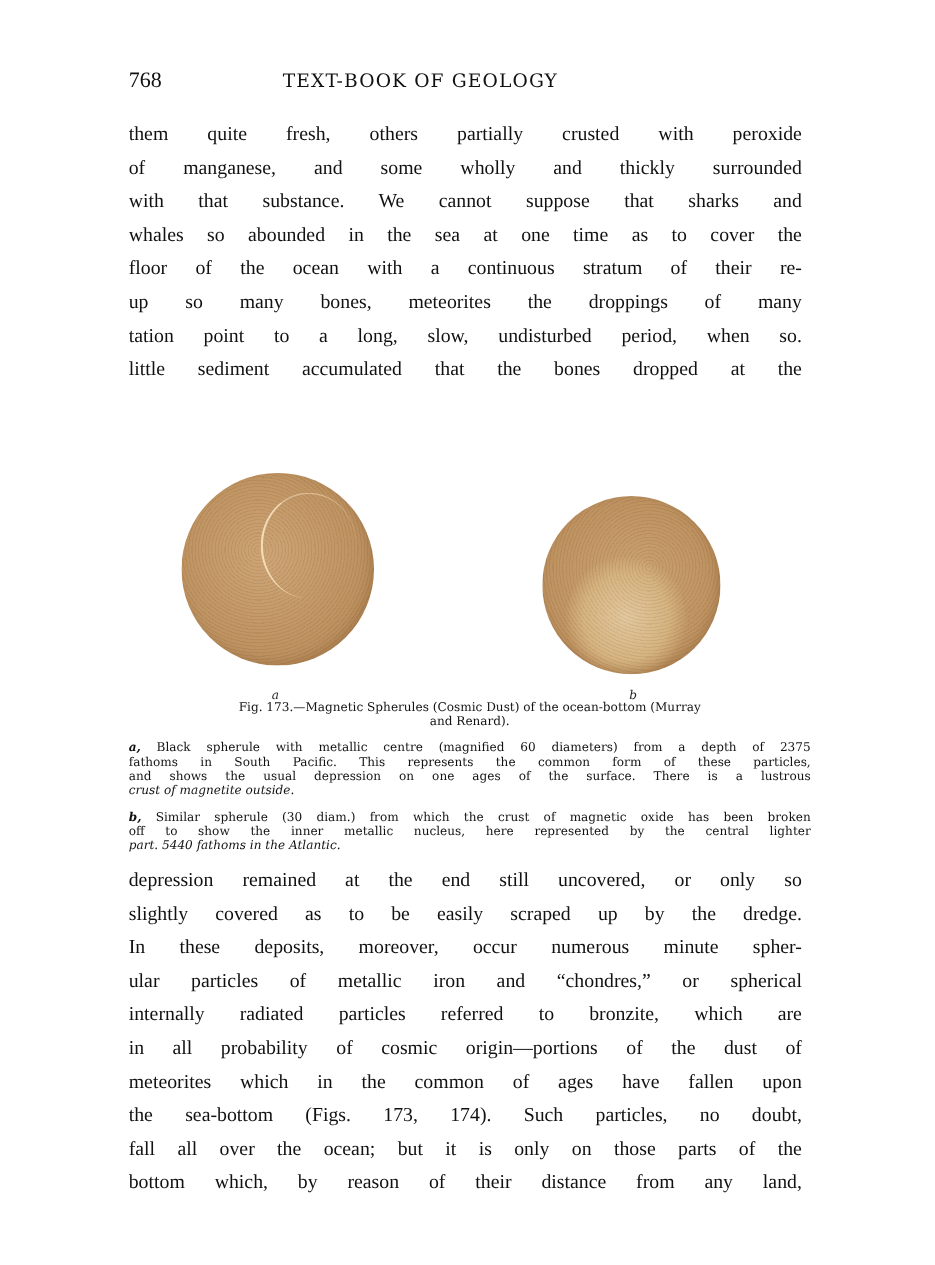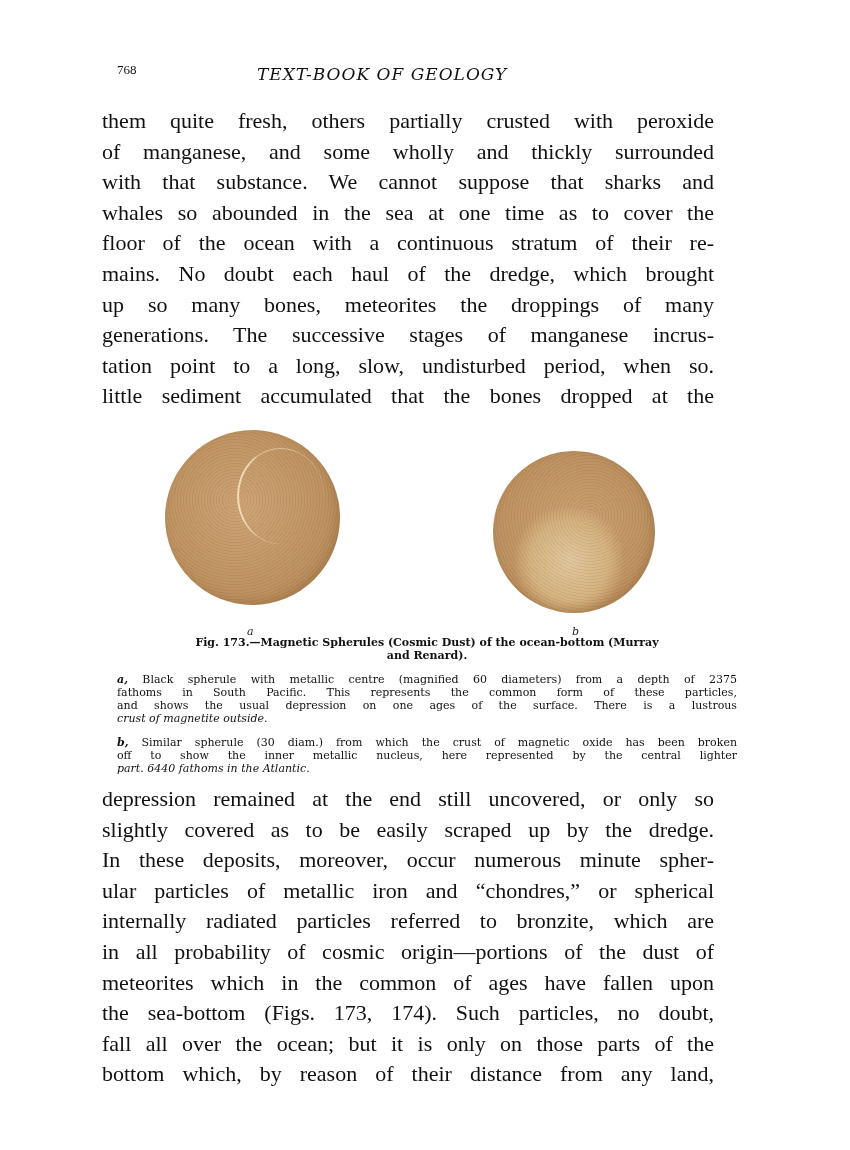--- a/index.html
+++ b/index.html
@@ -1,20 +1,20 @@
 <!DOCTYPE html>
 <html><head>
 <meta charset="utf-8">
 <style>
   html, body { margin: 0; padding: 0; background: #ffffff; }
   body { width: 850px; height: 1150px; position: relative; overflow: hidden; font-family: "DejaVu Serif", "Liberation Serif", serif; color: #111; }
   .header { position: absolute; top: 62px; left: 117px; width: 613px; height: 30px; }
-  .page-num { position: absolute; left: 0; top: 0; font-size: 13px; font-family: "Liberation Serif", serif; }
-  .running-title { position: absolute; left: 140px; top: 2px; font-size: 17px; font-style: italic; letter-spacing: 1px; font-family: "DejaVu Serif", serif; }
-  .body-text { position: absolute; left: 102px; width: 612px; font-family: "Liberation Serif", serif; font-size: 22px; }
+  .page-num { position: absolute; left: 0; top: 0; font-size: 20px; font-family: "Liberation Serif", serif; }
+  .running-title { position: absolute; left: 140px; top: 2px; font-size: 17px; letter-spacing: 1px; font-family: "DejaVu Serif", serif; }
+  .body-text { position: absolute; left: 117px; width: 612px; font-family: "Liberation Serif", serif; font-size: 18px; }
   .body-text .line { height: 30.6px; line-height: 30.6px; text-align: justify; text-align-last: justify; white-space: nowrap; overflow: hidden; }
   #para1 { top: 106px; }
   #para2 { top: 784px; }
   .figure { position: absolute; left: 150px; top: 418px; width: 560px; height: 218px; }
   .sphere { position: absolute; border-radius: 50%; }
   .sphere-a { left: 15px; top: 12px; width: 175px; height: 175px;
     background:
       radial-gradient(circle at 55% 30%, rgba(255,240,200,0.0) 0, rgba(255,240,200,0) 100%),
       repeating-radial-gradient(circle at 40% 40%, rgba(150,100,50,0.12) 0 1px, rgba(230,200,150,0.08) 1px 3px),
       radial-gradient(circle at 45% 45%, #cba274 0%, #bb8f5e 60%, #a87a4c 100%);
@@ -26,43 +26,41 @@
       repeating-radial-gradient(circle at 60% 40%, rgba(150,100,50,0.12) 0 1px, rgba(230,200,150,0.08) 1px 3px),
       radial-gradient(circle at 47% 68%, #e1c79f 0%, #d3b27f 28%, rgba(195,150,100,0) 40%),
       radial-gradient(circle at 50% 50%, #c9a072 0%, #bb8f5e 65%, #a87a4c 100%);
     box-shadow: inset -3px -3px 8px rgba(120,80,40,0.25);
   }
   .fig-label { position: absolute; font-style: italic; font-size: 11px; font-family: "DejaVu Serif", serif; color: #222; }
   .fig-label-a { left: 97px; top: 207px; }
   .fig-label-b { left: 422px; top: 207px; }
   .caption { position: absolute; left: 117px; top: 636px; width: 620px; font-family: "DejaVu Serif", serif; font-size: 11px; line-height: 13px; color: #111; }
   .caption .title { text-align: center; margin-bottom: 4px; }
-  .caption .title span { display: block; font-weight: bold; }
+  .caption .title span { display: block; }
   .caption .item { margin-top: 11px; padding-left: 18px; text-indent: -18px; text-align: justify; }
   .caption .item .lbl { font-style: italic; font-weight: bold; }
   .caption .item .ln { display: block; text-align: justify; text-align-last: justify; white-space: nowrap; }
   .caption .item .ln.end { text-align-last: left; font-style: italic; }
 </style>
 </head>
 <body>
 
 <div class="header">
   <span class="page-num">768</span>
   <span class="running-title">TEXT-BOOK OF GEOLOGY</span>
 </div>
 
 <div class="body-text" id="para1">
   <div class="line">them quite fresh, others partially crusted with peroxide</div>
   <div class="line">of manganese, and some wholly and thickly surrounded</div>
   <div class="line">with that substance. We cannot suppose that sharks and</div>
   <div class="line">whales so abounded in the sea at one time as to cover the</div>
   <div class="line">floor of the ocean with a continuous stratum of their re-</div>
-  <div class="line">mains. No doubt each haul of the dredge, which brought</div>
   <div class="line">up so many bones, meteorites the droppings of many</div>
-  <div class="line">generations. The successive stages of manganese incrus-</div>
   <div class="line">tation point to a long, slow, undisturbed period, when so.</div>
   <div class="line">little sediment accumulated that the bones dropped at the</div>
 </div>
 
 <div class="figure">
   <div class="sphere sphere-a">
     <div class="crescent"></div>
   </div>
   <div class="sphere sphere-b"></div>
   <span class="fig-label fig-label-a">a</span>
@@ -76,21 +74,21 @@
   </div>
   <div class="item">
     <span class="ln"><span class="lbl">a,</span> <span>Black spherule with metallic centre (magnified 60 diameters) from a depth of 2375</span></span>
     <span class="ln">fathoms in South Pacific. This represents the common form of these particles,</span>
     <span class="ln">and shows the usual depression on one ages of the surface. There is a lustrous</span>
     <span class="ln end">crust of magnetite outside.</span>
   </div>
   <div class="item">
     <span class="ln"><span class="lbl">b,</span> <span>Similar spherule (30 diam.) from which the crust of magnetic oxide has been broken</span></span>
     <span class="ln">off to show the inner metallic nucleus, here represented by the central lighter</span>
-    <span class="ln end">part. 6440 fathoms in the Atlantic.</span>
+    <span class="ln end">part. 5440 fathoms in the Atlantic.</span>
   </div>
 </div>
 
 <div class="body-text" id="para2">
   <div class="line">depression remained at the end still uncovered, or only so</div>
   <div class="line">slightly covered as to be easily scraped up by the dredge.</div>
   <div class="line">In these deposits, moreover, occur numerous minute spher-</div>
   <div class="line">ular particles of metallic iron and “chondres,” or spherical</div>
   <div class="line">internally radiated particles referred to bronzite, which are</div>
   <div class="line">in all probability of cosmic origin—portions of the dust of</div>

